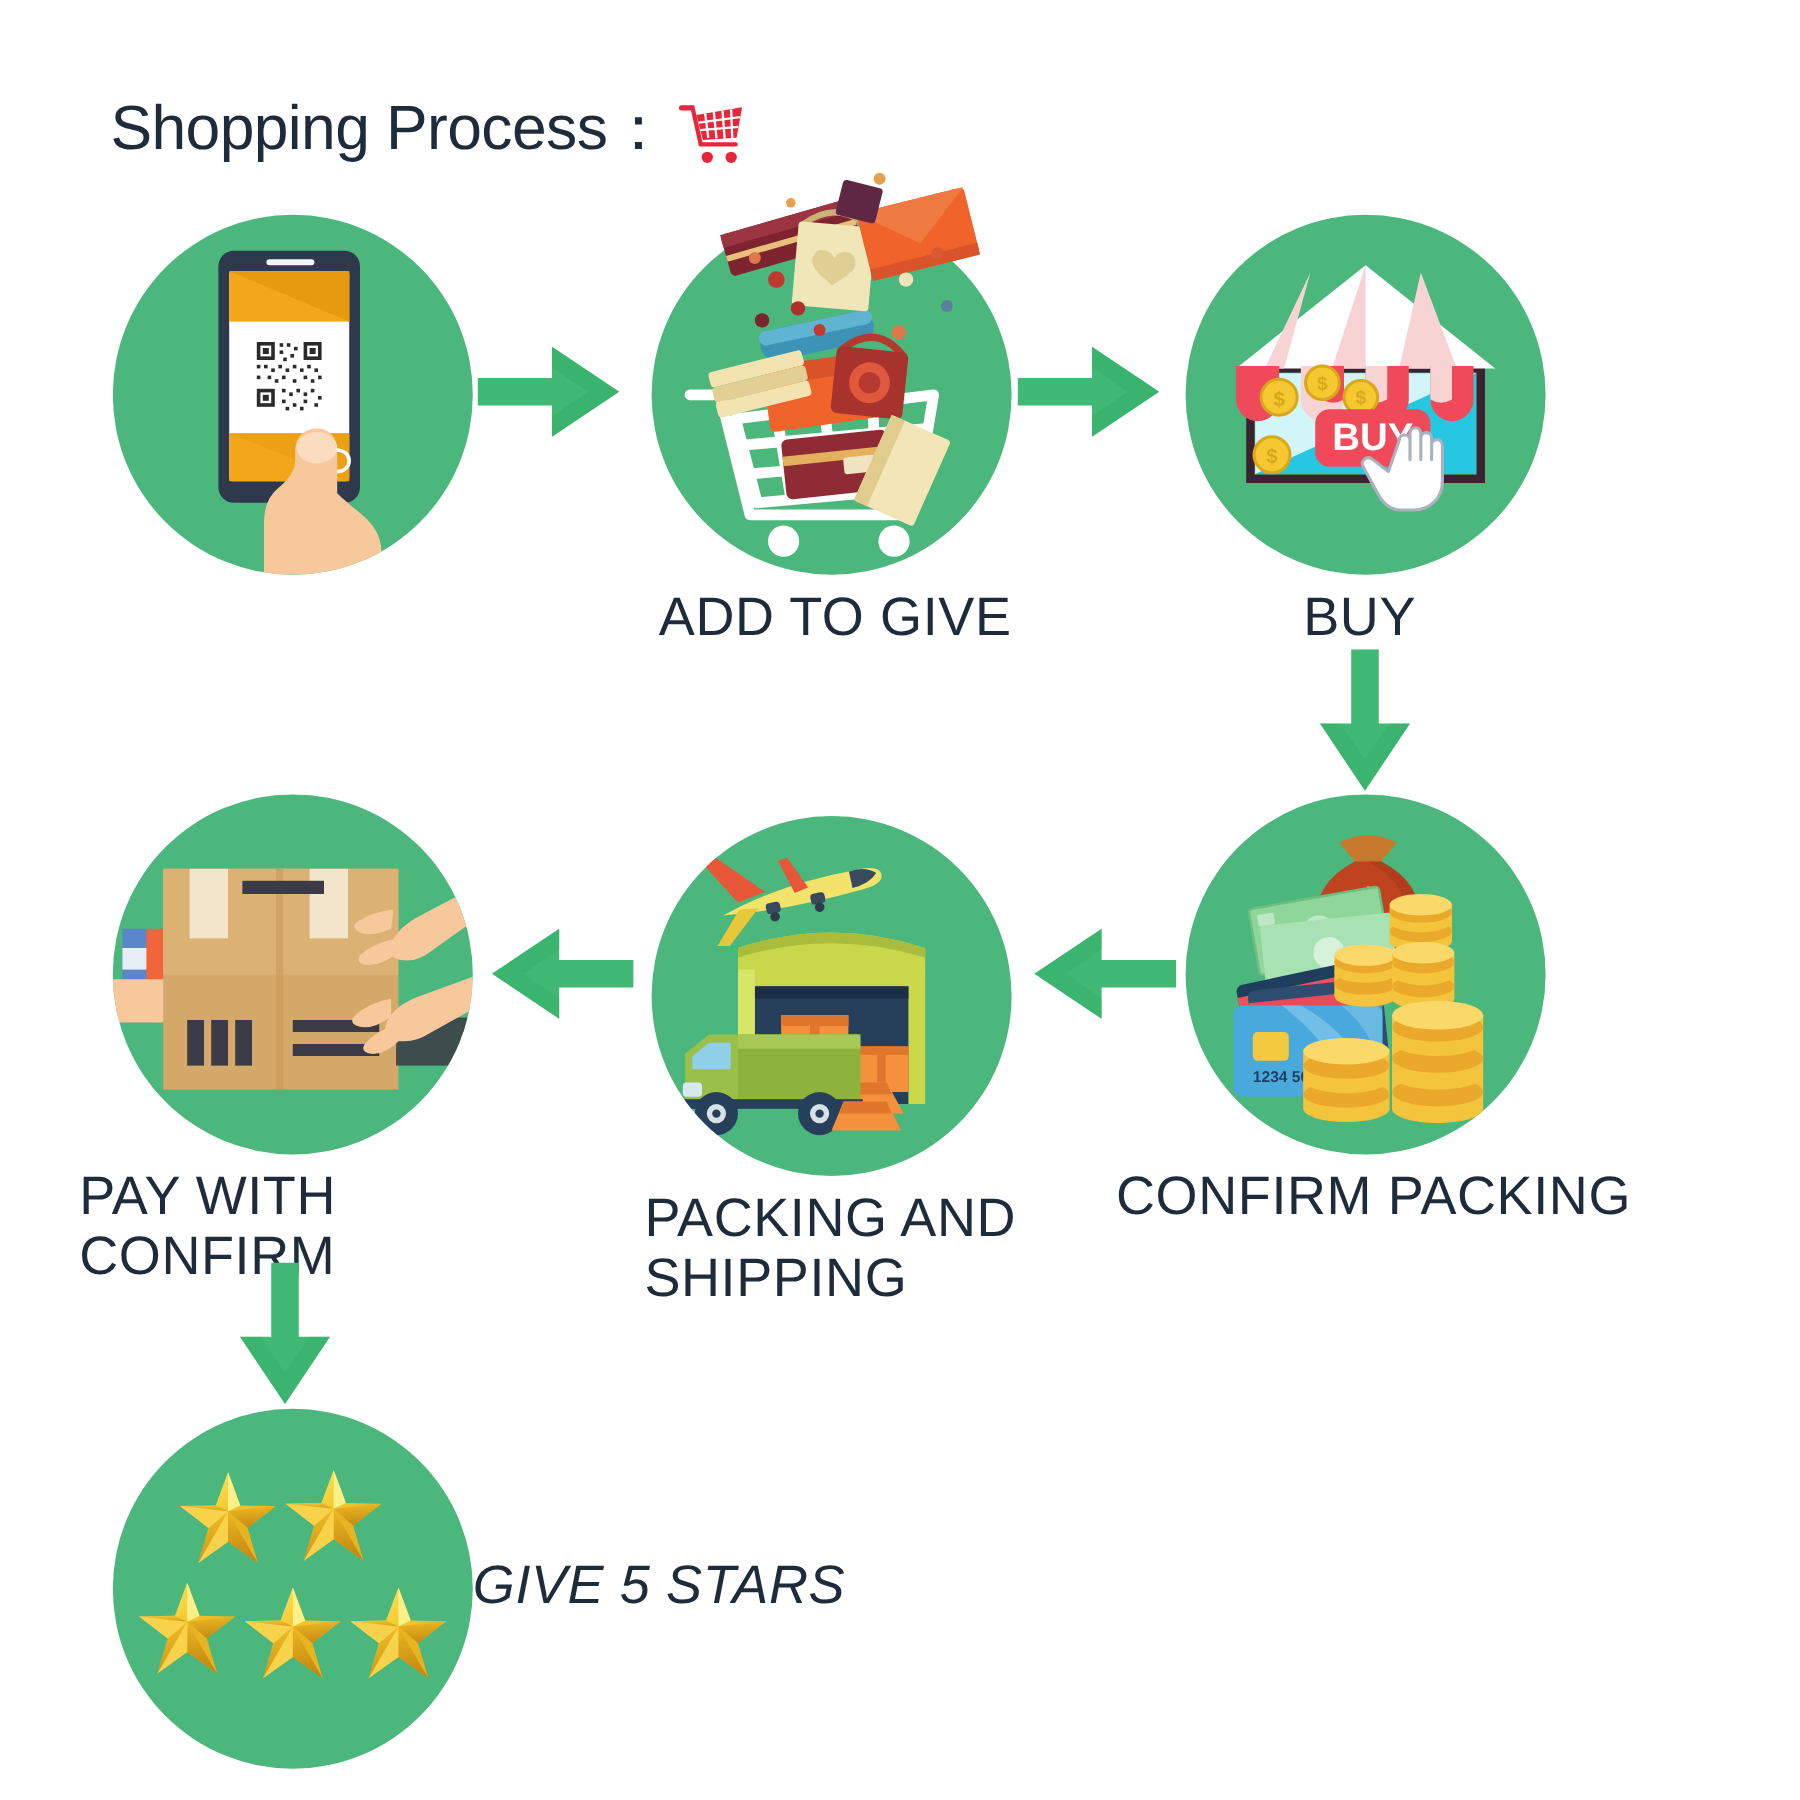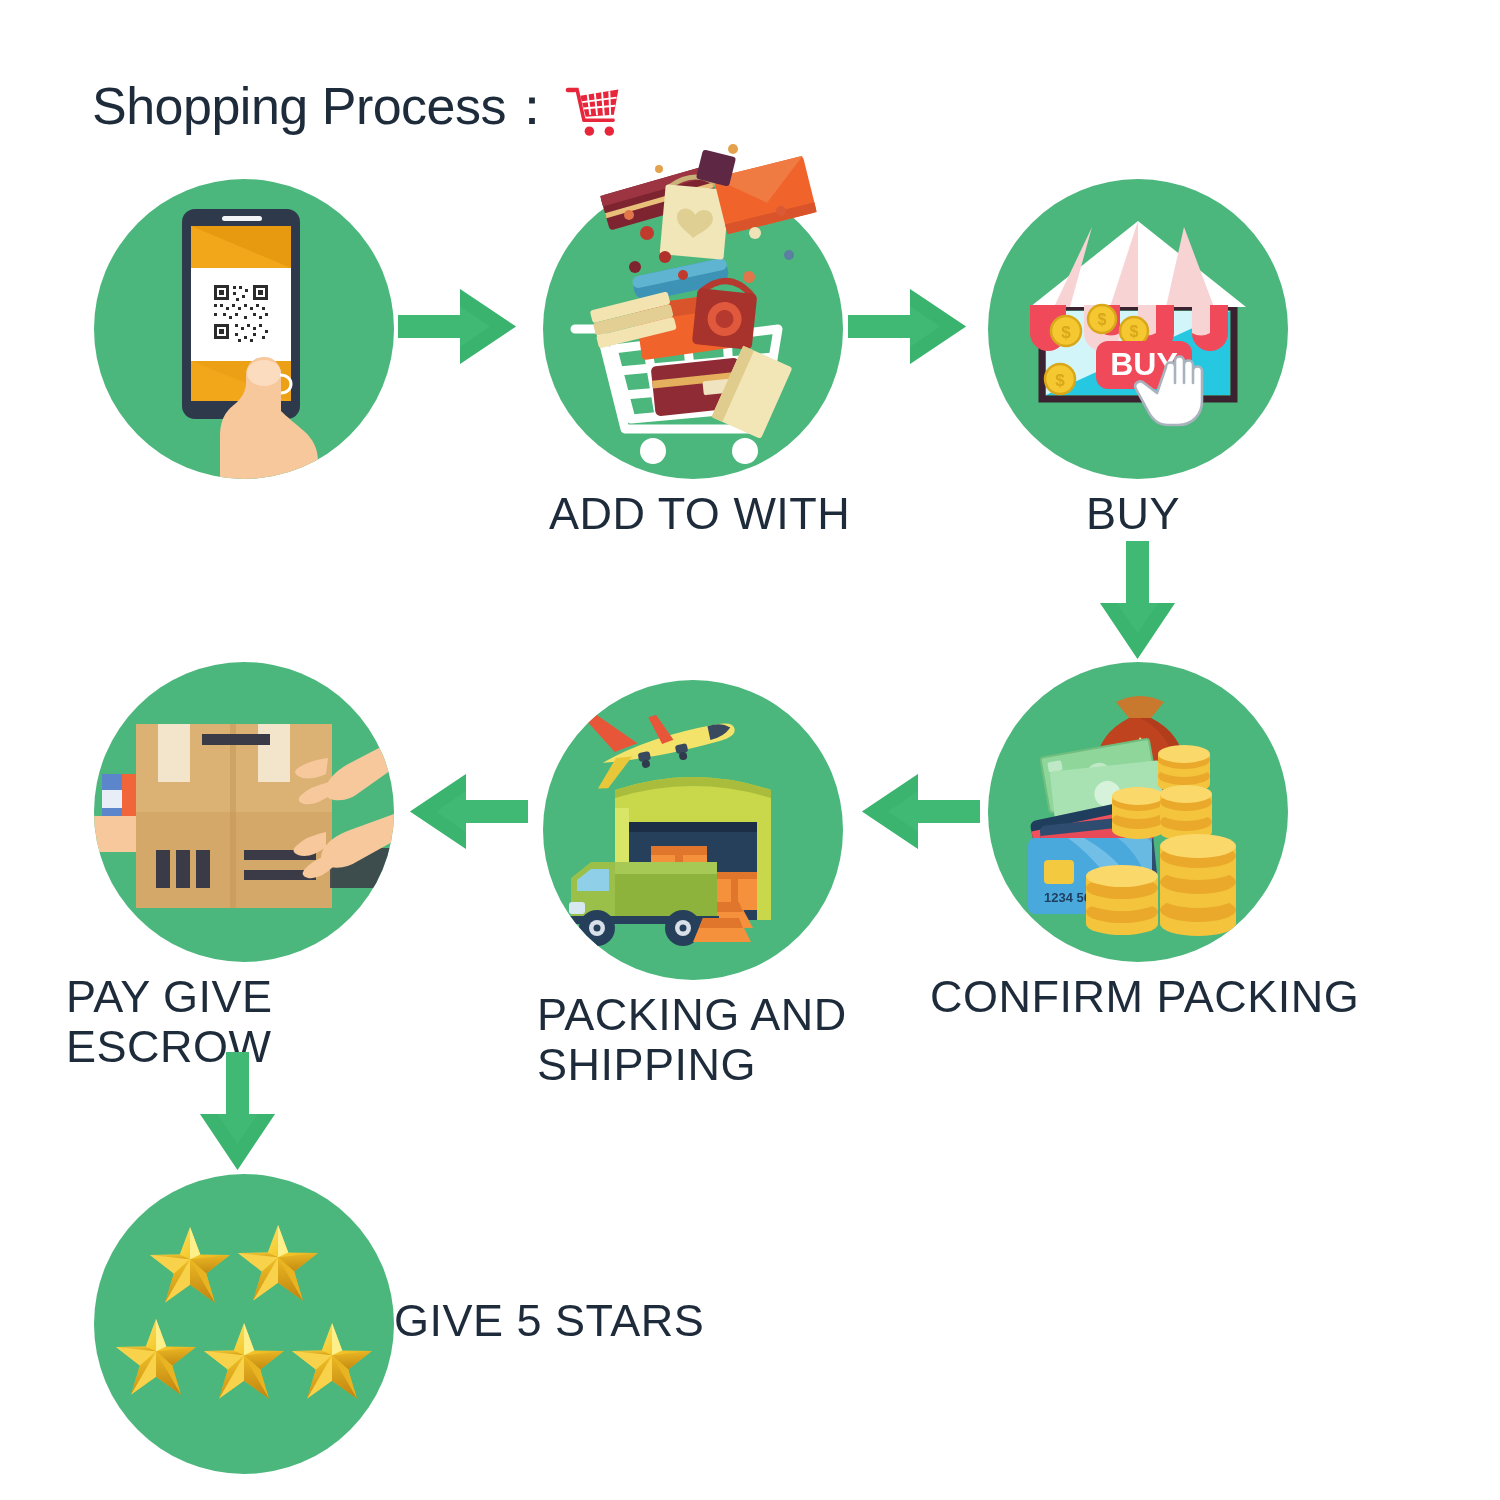--- a/index.html
+++ b/index.html
@@ -249,21 +249,21 @@
           <circle cx="212" cy="214" r="6" fill="#f0e3b8"></circle>
           <circle cx="238" cy="192" r="5" fill="#d95a34"></circle>
           <circle cx="92" cy="248" r="6" fill="#7e2430"></circle>
           <circle cx="246" cy="236" r="5" fill="#5b7fa0"></circle>
           <circle cx="140" cy="256" r="5" fill="#c13a2e"></circle>
           <circle cx="206" cy="258" r="6" fill="#e0764a"></circle>
           <circle cx="116" cy="150" r="4" fill="#e4a24e"></circle>
         </g>
       </svg>
     </div>
-    <div class="caption" style="left:6px;top:310px;width:400px;">ADD TO WITH</div>
+    <div class="caption" style="left:6px;top:310px;width:400px;">ADD TO GIVE</div>
   </div>
 
   <div class="arrow" style="left:848px;top:243px;">
     <svg width="120" height="95" viewBox="0 0 120 95">
       <path d="M0 36 L62 36 L62 10 L118 47.5 L62 85 L62 59 L0 59 Z" fill="#3fb973"></path>
       <path d="M62 10 L118 47.5 L62 85 L62 68 L92 47.5 L62 27 Z" fill="#2fa862" opacity="0.35"></path>
     </svg>
   </div>
 
   <div class="step" style="left:988px;top:143px;">
@@ -535,21 +535,21 @@
             <path d="M300 78 L258 100 q-20 10 -26 24 q-4 12 8 14 q14 2 26 -8 l34 -24 Z"></path>
             <path d="M234 96 q-18 2 -30 10 q-6 4 0 8 q10 6 28 -2 Z"></path>
             <path d="M236 120 q-20 4 -30 14 q-4 6 4 8 q12 2 28 -10 Z"></path>
             <path d="M300 152 L256 168 q-22 8 -28 22 q-4 12 8 15 q14 3 28 -6 l36 -20 Z"></path>
             <path d="M232 170 q-20 4 -30 14 q-6 6 2 9 q12 4 28 -8 Z"></path>
             <path d="M236 192 q-18 6 -26 16 q-4 6 4 8 q12 2 26 -12 Z"></path>
           </g>
         </svg>
       </div>
     </div>
-    <div class="caption" style="left:-28px;top:310px;width:420px;">PAY GIVE ESCROW</div>
+    <div class="caption" style="left:-28px;top:310px;width:420px;">PAY WITH CONFIRM</div>
   </div>
 
   <div class="arrow" style="left:190px;top:1016px;">
     <svg width="95" height="120" viewBox="0 0 95 120">
       <path d="M36 0 L59 0 L59 62 L85 62 L47.5 118 L10 62 L36 62 Z" fill="#3fb973"></path>
       <path d="M85 62 L47.5 118 L10 62 L27 62 L47.5 92 L68 62 Z" fill="#2fa862" opacity="0.3"></path>
     </svg>
   </div>
 
   <div class="step" style="left:94px;top:1138px;">
@@ -579,16 +579,16 @@
             </g>
           </defs>
           <use href="#star5" x="0" y="0" transform="translate(96,94) scale(1.08)"></use>
           <use href="#star5" x="0" y="0" transform="translate(184,92) scale(1.08)"></use>
           <use href="#star5" x="0" y="0" transform="translate(62,186) scale(1.08)"></use>
           <use href="#star5" x="0" y="0" transform="translate(150,190) scale(1.08)"></use>
           <use href="#star5" x="0" y="0" transform="translate(238,190) scale(1.08)"></use>
         </svg>
       </div>
     </div>
-    <div class="caption" style="left:300px;top:122px;width:470px;">GIVE 5 STARS</div>
+    <div class="caption" style="left:300px;top:122px;width:470px;font-style:italic;">GIVE 5 STARS</div>
   </div>
 
 </div>
 
 </body></html>

